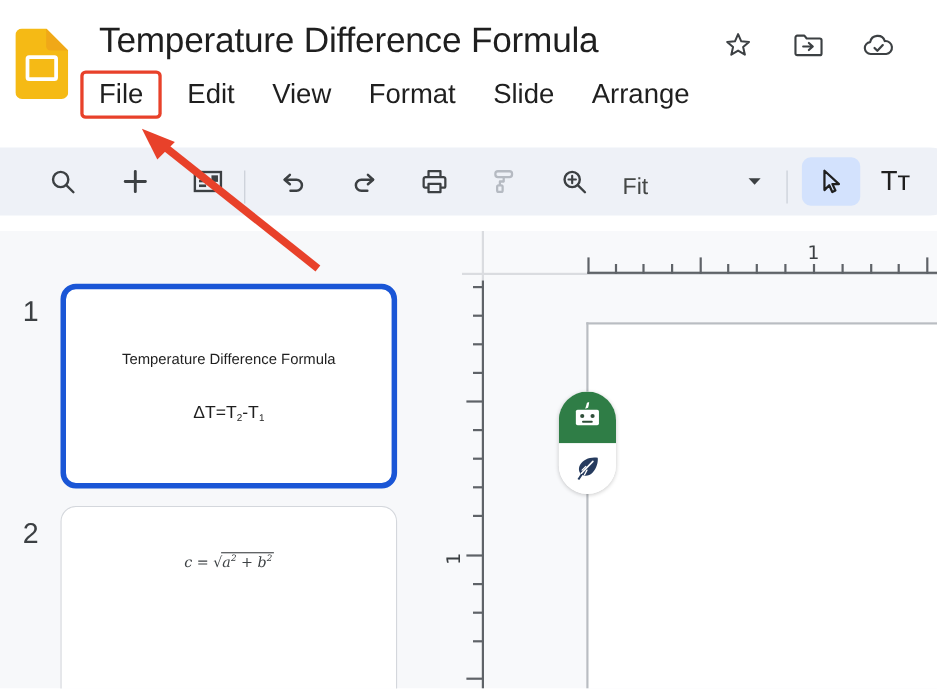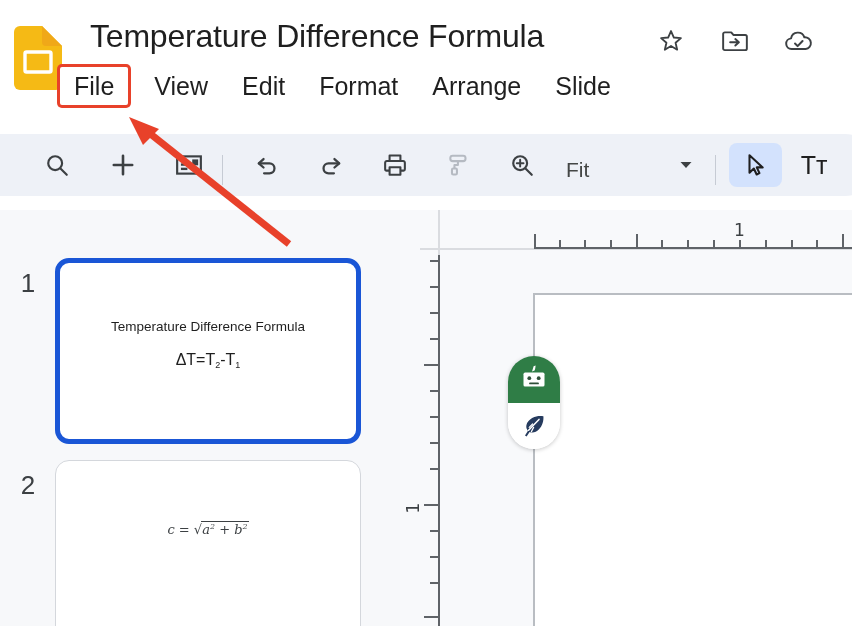--- a/index.html
+++ b/index.html
@@ -54,21 +54,21 @@
     align-items: center;
     justify-content: center;
   }
   #star-icon-btn   { left: 654px; }
   #folder-icon-btn { left: 718px; }
   #cloud-icon-btn  { left: 782px; }
 
   
   #menu-bar {
     position: absolute;
-    left: 60px;
+    left: 76px;
     top: 64px;
     height: 44px;
     display: flex;
     align-items: center;
     white-space: nowrap;
   }
   .menu-item {
     font-size: 25px;
     color: #1f1f1f;
     padding: 2px 10px;
@@ -204,29 +204,29 @@
   }
 
   .thumb-formula {
     position: absolute;
     left: 0;
     width: 100%;
     text-align: center;
     color: #1f1f1f;
   }
   #slide-1-formula {
-    top: 88px;
+    top: 104px;
     font-size: 16px;
   }
   #slide-1-formula sub {
     font-size: 9px;
     vertical-align: -3px;
   }
   #slide-2-formula {
-    top: 60px;
+    top: 41px;
     font-size: 13px;
     font-family: "DejaVu Serif", serif;
     font-style: italic;
     color: #3c4043;
   }
   #slide-2-formula sup {
     font-size: 8px;
   }
   .radical-group {
     display: inline-block;
@@ -414,25 +414,25 @@
 
   <div class="hdr-icon" id="cloud-icon-btn">
     <svg width="30" height="26" viewBox="0 0 28 24">
       <path d="M7 19.5 a5 5 0 0 1 -.4 -9.98 A6.4 6.4 0 0 1 19 8.6 a4.9 4.9 0 0 1 1.2 10.9 z" fill="none" stroke="#3c4043" stroke-width="1.8" stroke-linejoin="round"></path>
       <path d="M10.3 14.4 l2.4 2.4 4.6 -4.8" fill="none" stroke="#3c4043" stroke-width="1.9" stroke-linecap="round" stroke-linejoin="round"></path>
     </svg>
   </div>
 
   <div id="menu-bar">
     <div class="menu-item" id="menu-item-file">File</div>
+    <div class="menu-item" id="menu-item-edit">Edit</div>
     <div class="menu-item" id="menu-item-view">View</div>
-    <div class="menu-item" id="menu-item-edit">Edit</div>
     <div class="menu-item" id="menu-item-format">Format</div>
+    <div class="menu-item" id="menu-item-slide">Slide</div>
     <div class="menu-item" id="menu-item-arrange">Arrange</div>
-    <div class="menu-item" id="menu-item-slide">Slide</div>
   </div>
 </div>
 
 <div id="toolbar">
 
   <div class="tb-btn" id="tb-search">
     <svg width="26" height="26" viewBox="0 0 24 24">
       <circle cx="10.3" cy="10.3" r="6.4" fill="none" stroke="#3c4043" stroke-width="2"></circle>
       <path d="M15.2 15.2 L21 21" stroke="#3c4043" stroke-width="2" stroke-linecap="round"></path>
     </svg>

